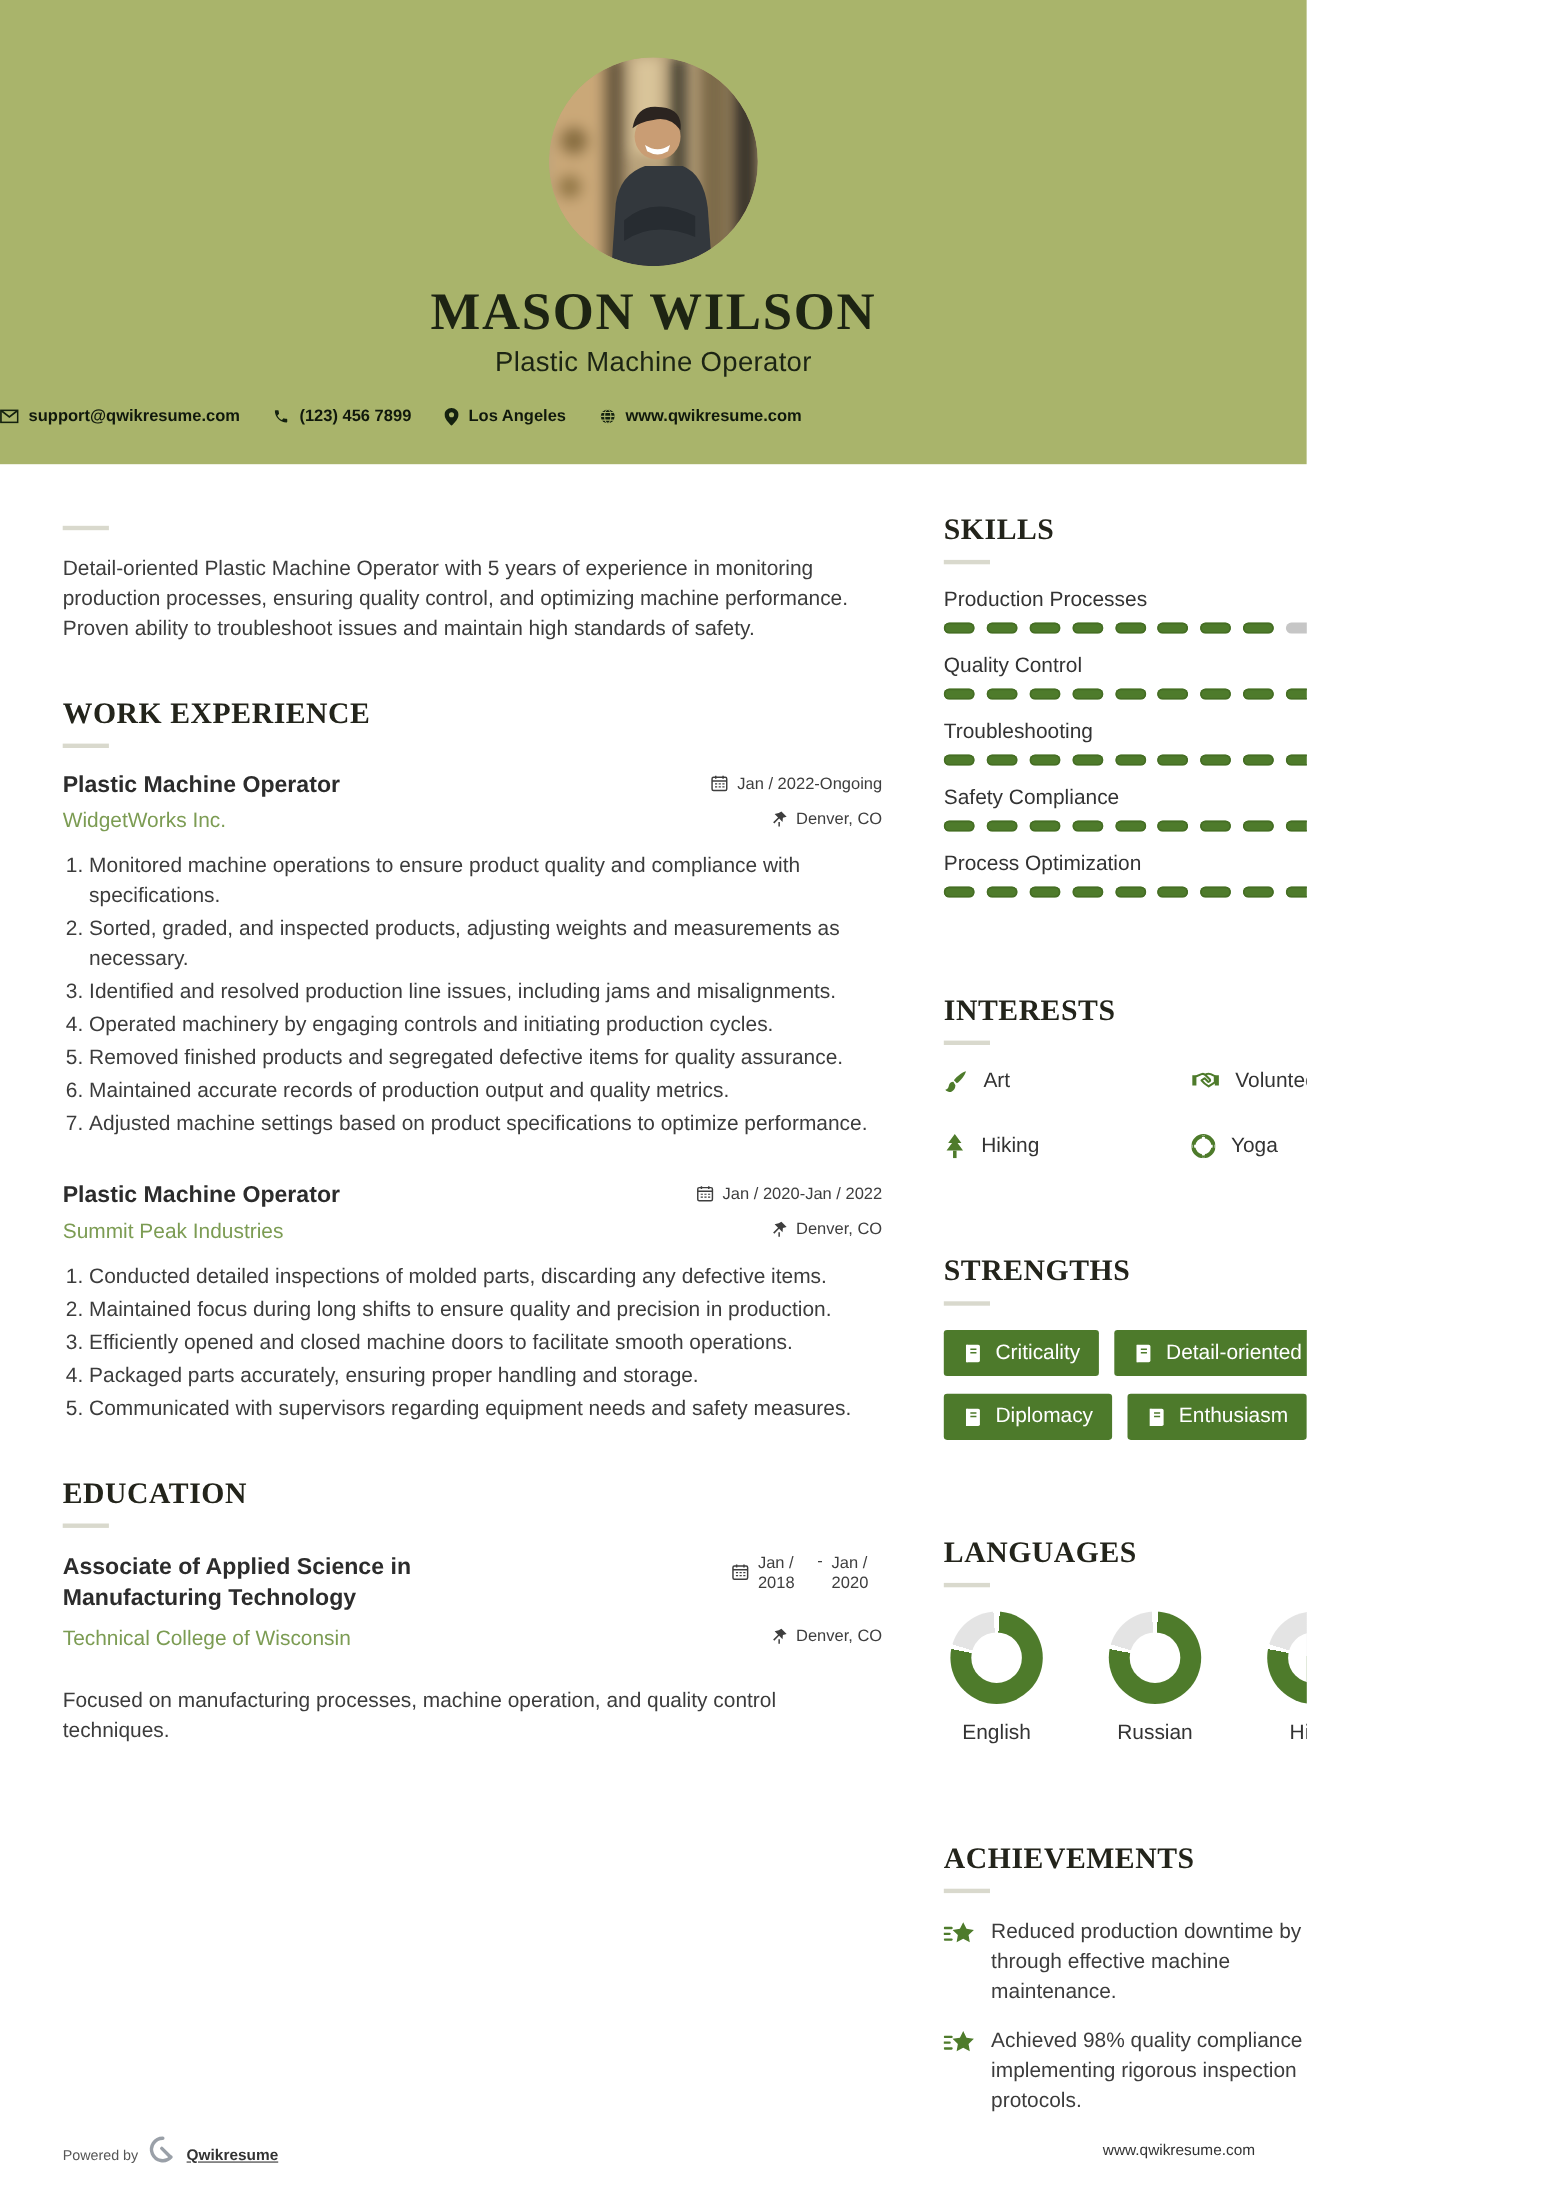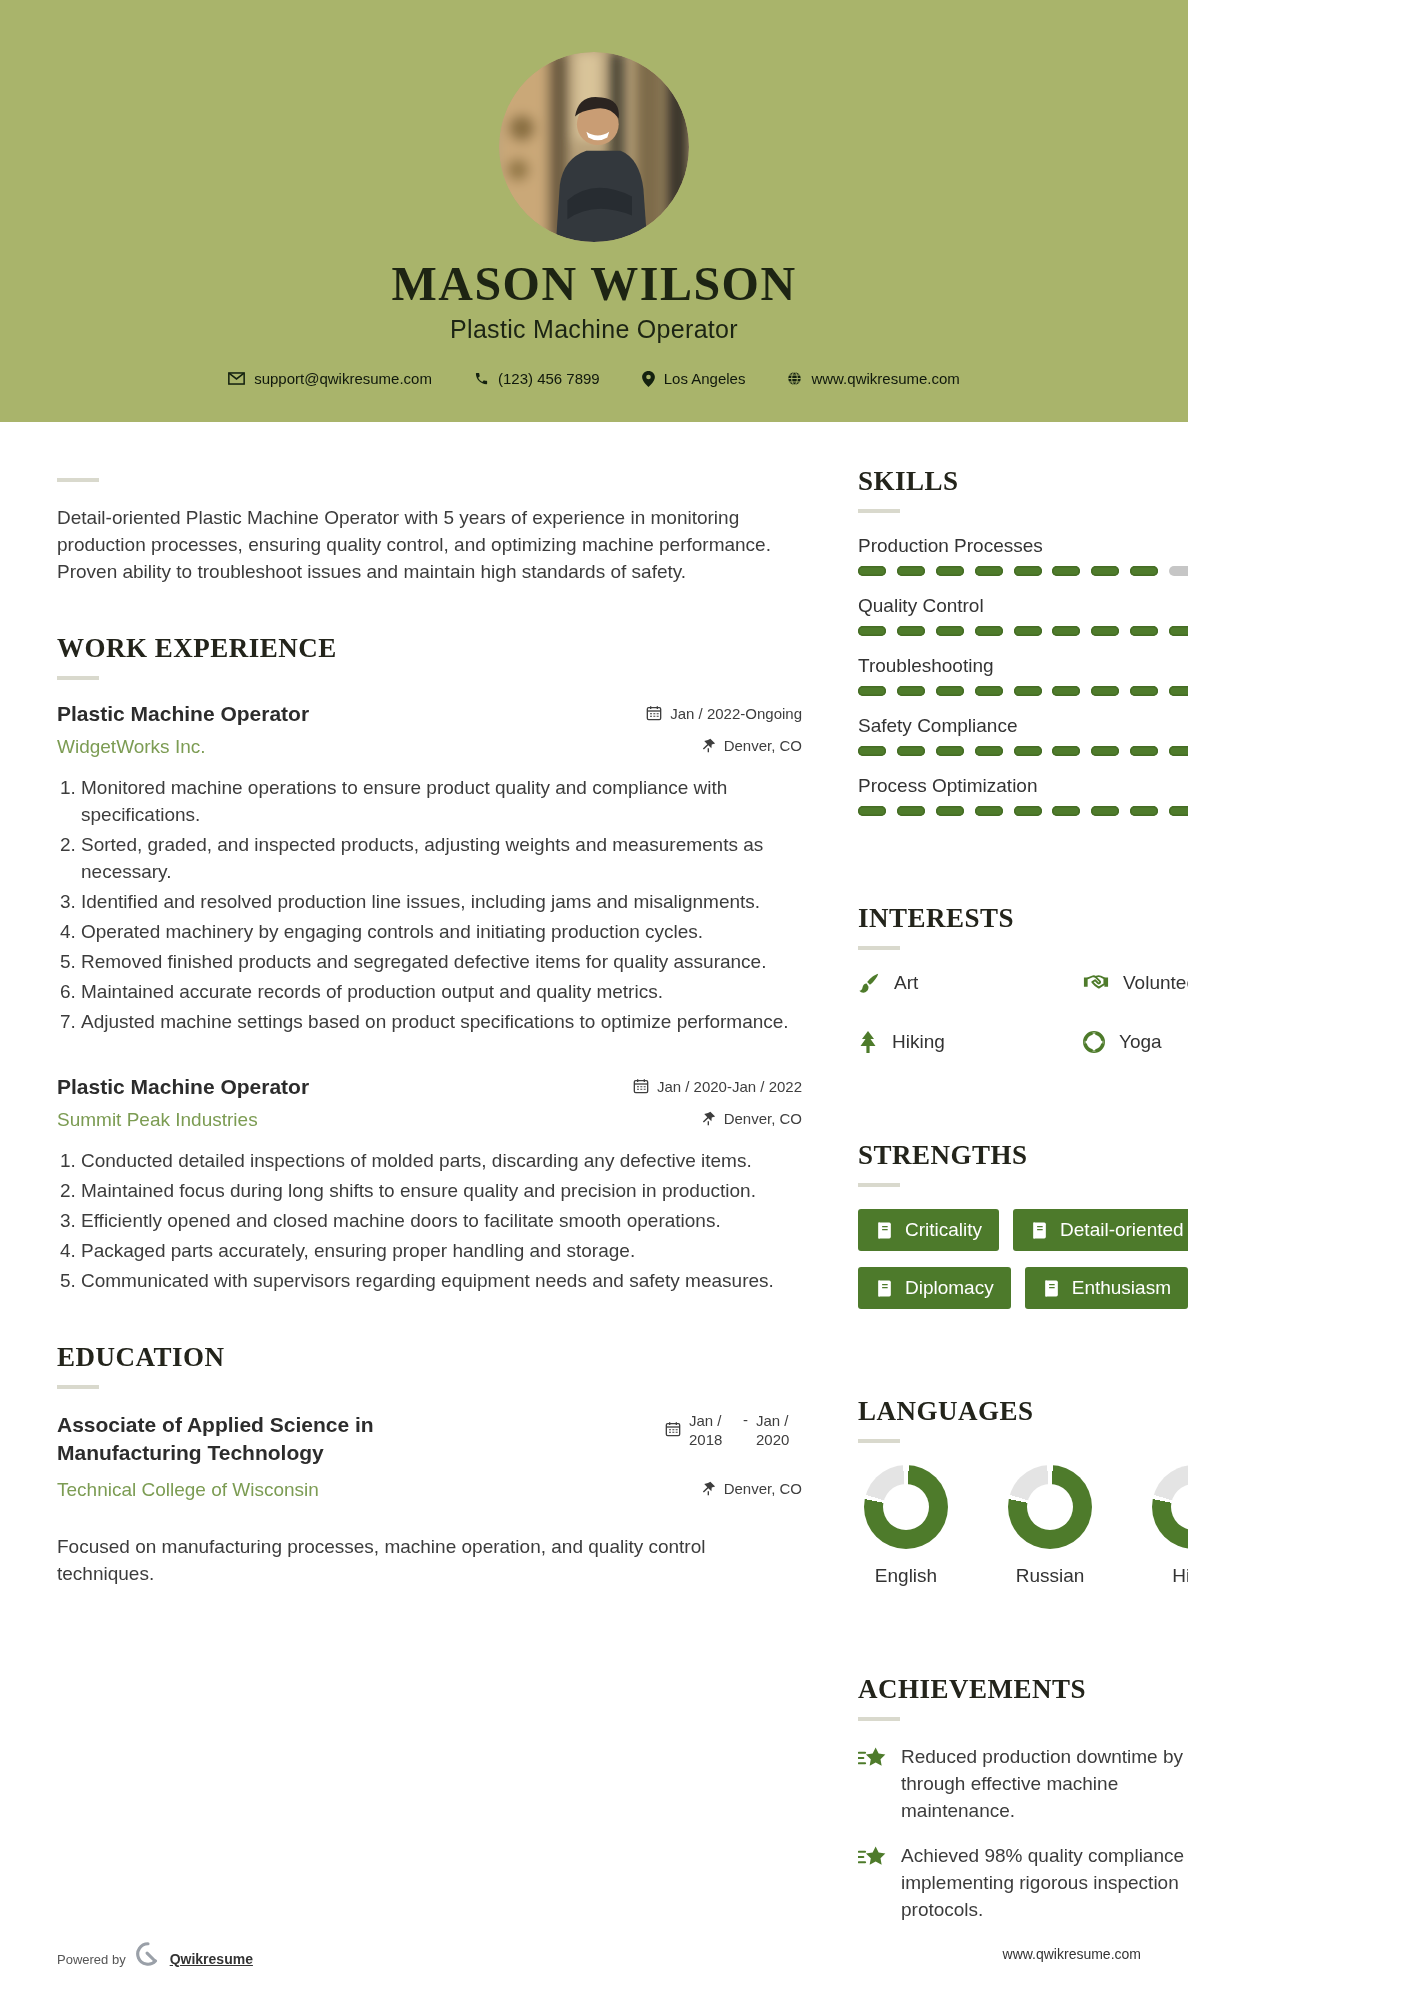--- a/index.html
+++ b/index.html
@@ -6,21 +6,21 @@
   html,body { background:#ffffff; }
   body { font-family:"Liberation Sans", sans-serif; }
   .page { width:1188px; height:1990px; background:#ffffff; display:flex; flex-direction:column; overflow:hidden; position:relative; }
 
   
   .header { background:#a9b46b; height:422px; text-align:center; padding-top:52px; flex:none; }
   .photo { width:190px; height:190px; border-radius:50%; overflow:hidden; margin:0 auto; }
   .photo svg { display:block; }
   .name { font-family:"Liberation Serif", serif; font-weight:bold; font-size:48px; letter-spacing:1.5px; color:#1d2413; margin-top:14px; }
   .role { font-size:25px; font-weight:500; color:#1c2414; margin-top:4px; letter-spacing:0.3px; }
-  .contact-row { display:flex; justify-content:center; align-items:center; gap:42px; margin-top:26px; }
+  .contact-row { display:flex; justify-content:flex-start; align-items:center; gap:30px; margin-top:26px;font-weight:bold; }
   .contact-item { display:flex; align-items:center; gap:9px; font-size:15px; color:#10180c; }
   .contact-item svg { display:block; }
 
   
   .main { flex:1; display:flex; padding:44px 47px 0 57px; gap:56px; }
   .col-left { width:745px; flex:none; }
   .col-right { flex:1; }
 
   h2.sec { font-family:"Liberation Serif", serif; font-weight:bold; font-size:27px; color:#23241b; letter-spacing:0.5px; }
   .rule { width:42px; height:4px; background:#d9d9cd; margin:12px 0 22px 0; }

